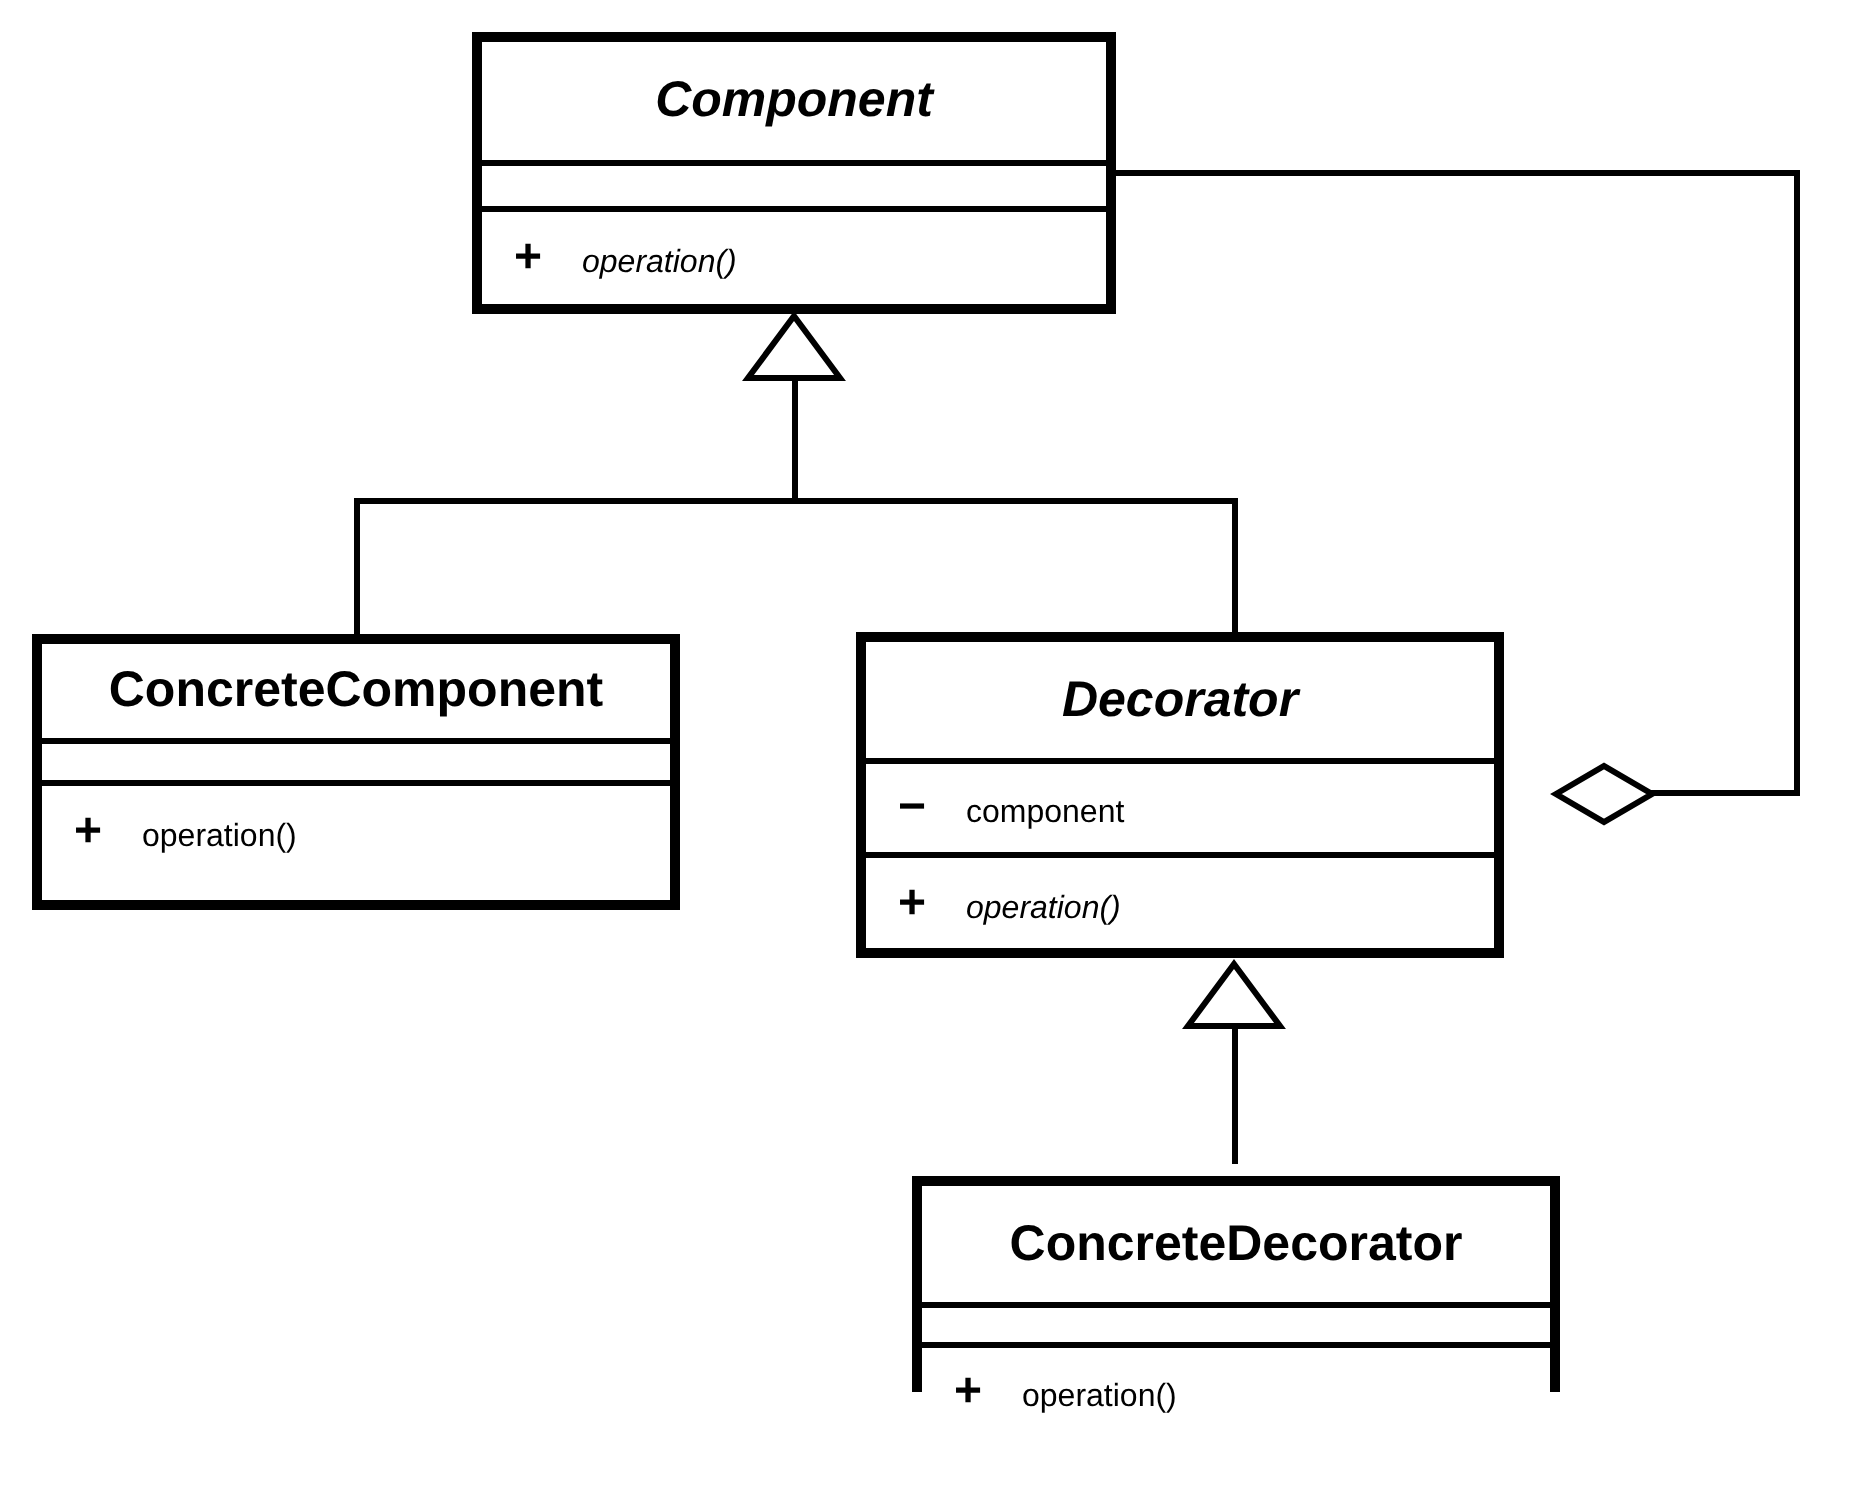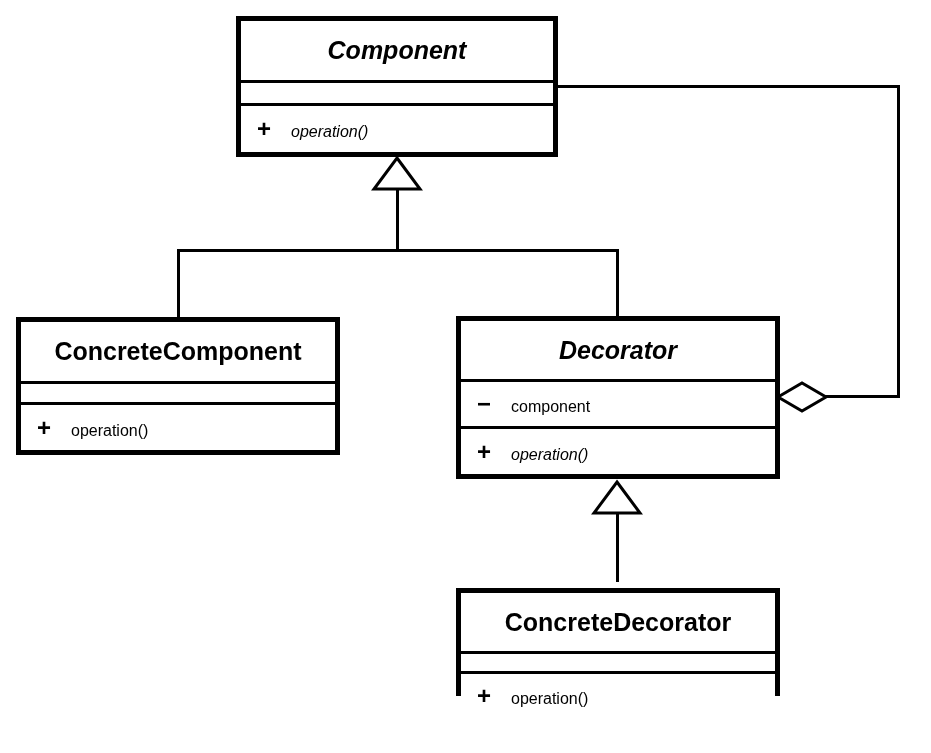--- a/index.html
+++ b/index.html
@@ -110,33 +110,33 @@
     <div class="compartment divided" style="height:23px;"></div>
     <div class="compartment divided" style="height:49px;">
       <div class="member-row">
         <span class="visibility">+</span>
         <span class="member-name abstract">operation()</span>
       </div>
     </div>
   </div>
 
   <div class="uml-class" style="left:16px; top:317px; width:324px; height:138px;">
-    <div class="compartment name-compartment" style="height:59px;">
+    <div class="compartment name-compartment" style="height:47px;">
       <span class="class-title">ConcreteComponent</span>
     </div>
     <div class="compartment divided" style="height:21px;"></div>
     <div class="compartment divided" style="height:48px;">
       <div class="member-row">
         <span class="visibility">+</span>
         <span class="member-name">operation()</span>
       </div>
     </div>
   </div>
 
-  <div class="uml-class" style="left:456px; top:316px; width:324px; height:163px;">
+  <div class="uml-class" style="left:428px; top:316px; width:324px; height:163px;">
     <div class="compartment name-compartment" style="height:58px;">
       <span class="class-title abstract">Decorator</span>
     </div>
     <div class="compartment divided" style="height:47px;">
       <div class="member-row">
         <span class="visibility">−</span>
         <span class="member-name">component</span>
       </div>
     </div>
     <div class="compartment divided" style="height:48px;">

